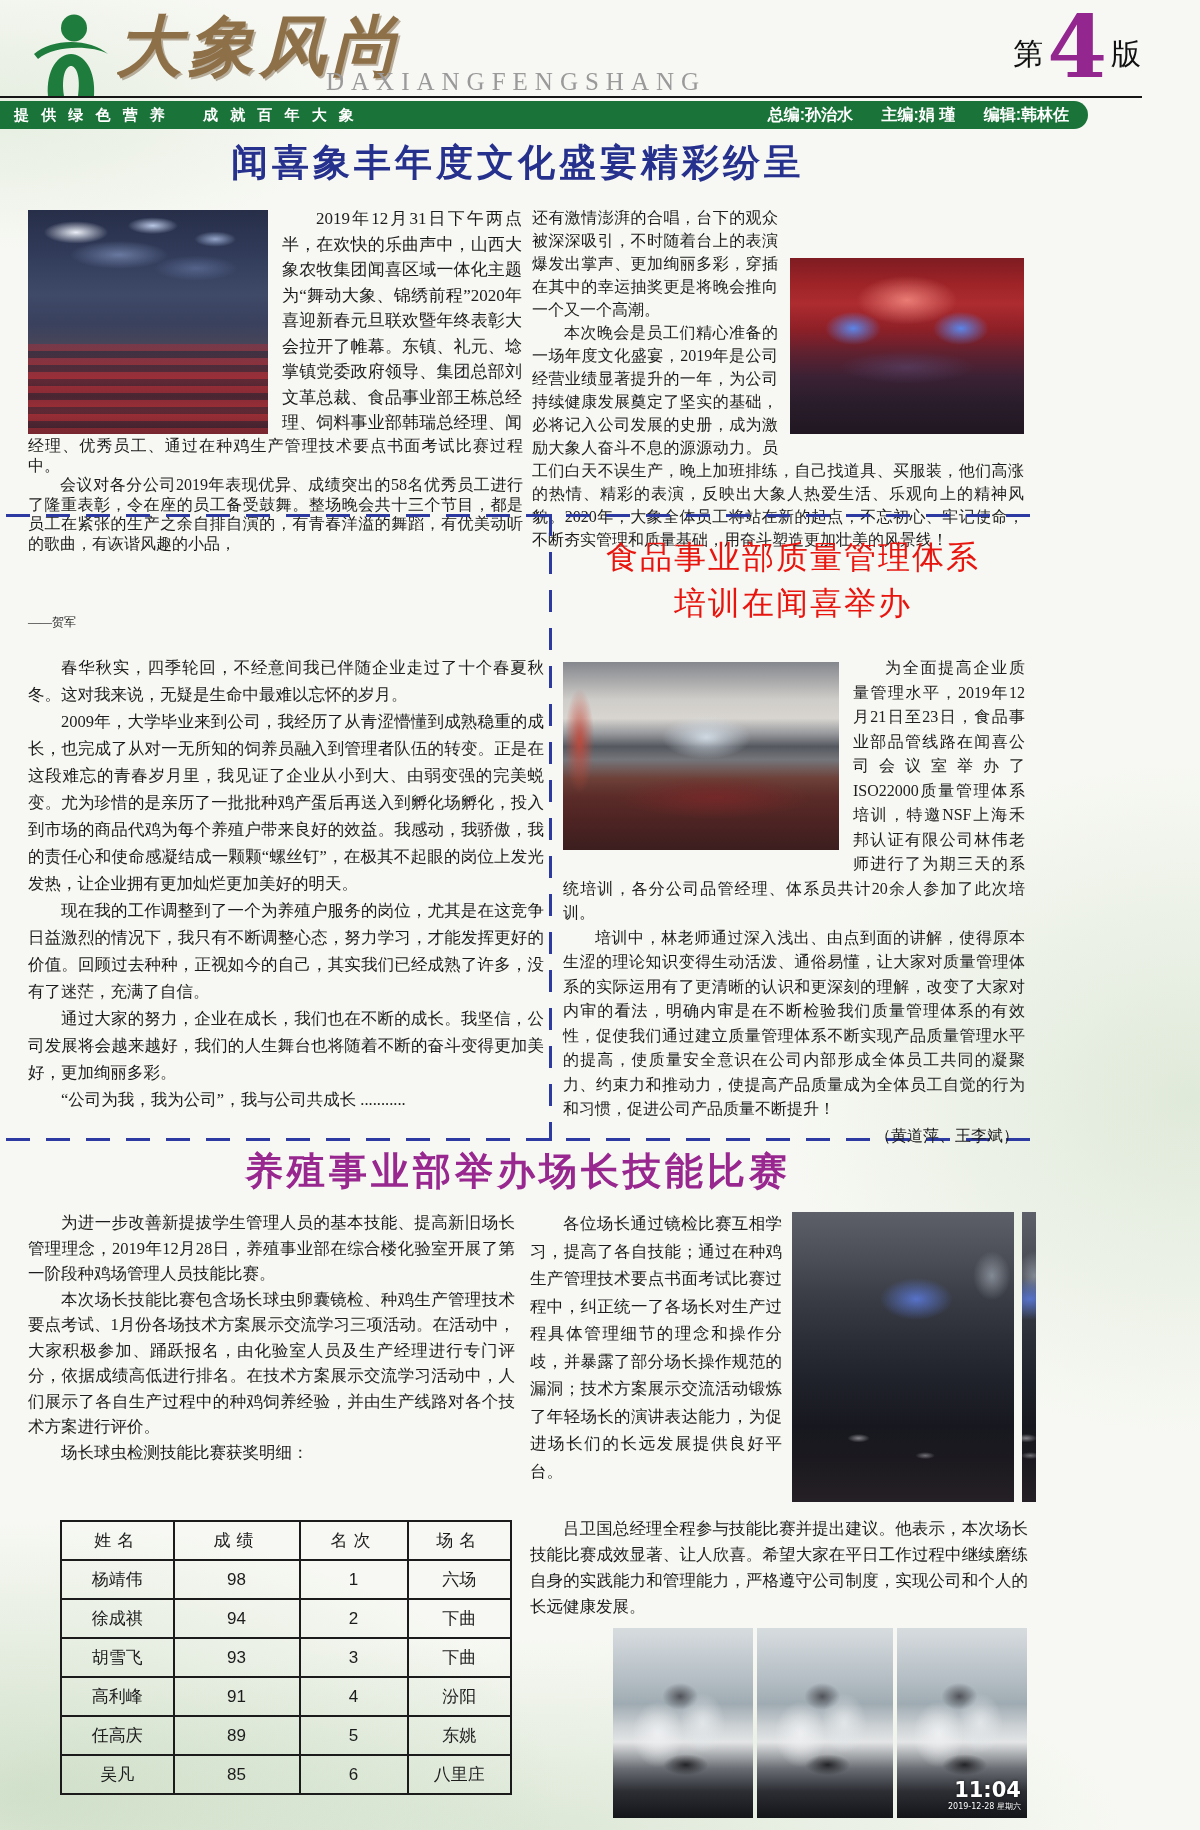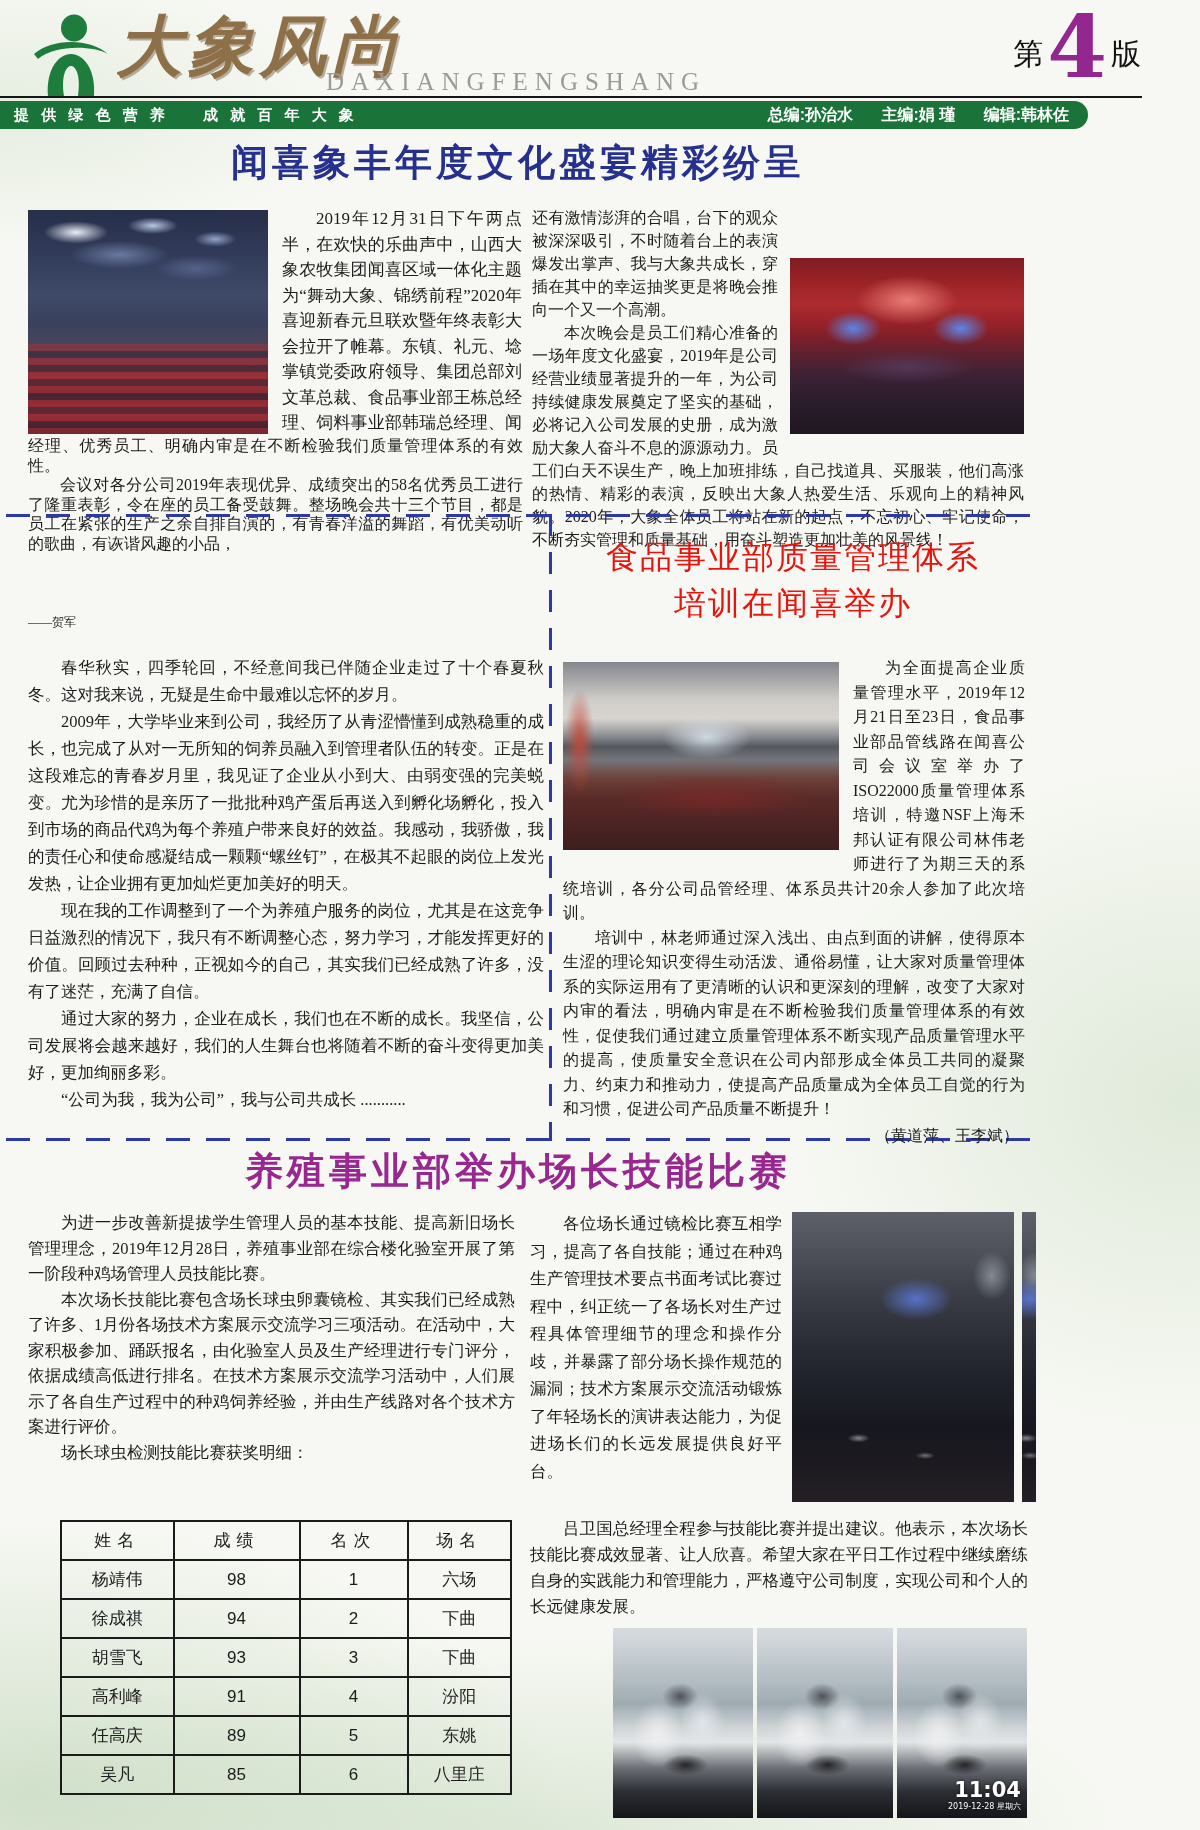--- a/index.html
+++ b/index.html
@@ -157,26 +157,26 @@
       <span>编辑:韩林佐</span>
     </div>
   </div>
 
   <div class="abs a1-title">闻喜象丰年度文化盛宴精彩纷呈</div>
   <div class="photo ph-audience"></div>
   <div class="abs a1-colA just">
     <p class="ind">2019年12月31日下午两点半，在欢快的乐曲声中，山西大象农牧集团闻喜区域一体化主题为“舞动大象、锦绣前程”2020年喜迎新春元旦联欢暨年终表彰大会拉开了帷幕。东镇、礼元、埝掌镇党委政府领导、集团总部刘文革总裁、食品事业部王栋总经理、饲料事业部韩瑞总经理、闻喜一体化石喜桂总、闻喜区域各分公司总</p>
   </div>
   <div class="abs a1-colB just">
-    <p>经理、优秀员工、明确内审是在不断检验我们质量管理体系的有效性。</p>
+    <p>经理、优秀员工、通过在种鸡生产管理技术要点书面考试比赛过程中。</p>
     <p class="ind">会议对各分公司2019年表现优异、成绩突出的58名优秀员工进行了隆重表彰，令在座的员工备受鼓舞。整场晚会共十三个节目，都是员工在紧张的生产之余自排自演的，有青春洋溢的舞蹈，有优美动听的歌曲，有诙谐风趣的小品，</p>
   </div>
   <div class="abs a1-colC just">
     <div class="ph ph-stage a1-photo2"></div>
-    <p>还有激情澎湃的合唱，台下的观众被深深吸引，不时随着台上的表演爆发出掌声、我与大象共成长，穿插在其中的幸运抽奖更是将晚会推向一个又一个高潮。</p>
+    <p>还有激情澎湃的合唱，台下的观众被深深吸引，不时随着台上的表演爆发出掌声、更加绚丽多彩，穿插在其中的幸运抽奖更是将晚会推向一个又一个高潮。</p>
     <p class="ind">本次晚会是员工们精心准备的一场年度文化盛宴，2019年是公司经营业绩显著提升的一年，为公司持续健康发展奠定了坚实的基础，必将记入公司发展的史册，成为激励大象人奋斗不息的源源动力。员工们白天不误生产，晚上加班排练，自己找道具、买服装，他们高涨的热情、精彩的表演，反映出大象人热爱生活、乐观向上的精神风貌。2020年，大象全体员工将站在新的起点，不忘初心、牢记使命，不断夯实管理和质量基础，用奋斗塑造更加壮美的风景线！</p>
   </div>
 
   <div class="abs dash-h div1"></div>
   <div class="abs dash-v divv"></div>
   <div class="abs dash-h div2"></div>
 
   <div class="abs a2-byline">——贺军</div>
   <div class="abs a2-body just">
     <p class="ind">春华秋实，四季轮回，不经意间我已伴随企业走过了十个春夏秋冬。这对我来说，无疑是生命中最难以忘怀的岁月。</p>
@@ -194,21 +194,21 @@
     <div class="ph ph-meeting a3-photo"></div>
     <p class="ind">为全面提高企业质量管理水平，2019年12月21日至23日，食品事业部品管线路在闻喜公司会议室举办了ISO22000质量管理体系培训，特邀NSF上海禾邦认证有限公司林伟老师进行了为期三天的系统培训，各分公司品管经理、体系员共计20余人参加了此次培训。</p>
     <p class="ind">培训中，林老师通过深入浅出、由点到面的讲解，使得原本生涩的理论知识变得生动活泼、通俗易懂，让大家对质量管理体系的实际运用有了更清晰的认识和更深刻的理解，改变了大家对内审的看法，明确内审是在不断检验我们质量管理体系的有效性，促使我们通过建立质量管理体系不断实现产品质量管理水平的提高，使质量安全意识在公司内部形成全体员工共同的凝聚力、约束力和推动力，使提高产品质量成为全体员工自觉的行为和习惯，促进公司产品质量不断提升！</p>
     <p class="a3-sign">（黄道萍、王李斌）</p>
   </div>
 
   <div class="abs a4-title">养殖事业部举办场长技能比赛</div>
 
   <div class="abs a4-colL just">
     <p class="ind">为进一步改善新提拔学生管理人员的基本技能、提高新旧场长管理理念，2019年12月28日，养殖事业部在综合楼化验室开展了第一阶段种鸡场管理人员技能比赛。</p>
-    <p class="ind">本次场长技能比赛包含场长球虫卵囊镜检、其实我们已经成熟了许多、1月份各场技术方案展示交流学习三项活动。在活动中，大家积极参加、踊跃报名，由化验室人员及生产经理进行专门评分，依据成绩高低进行排名。在技术方案展示交流学习活动中，人们展示了各自生产过程中的种鸡饲养经验，并由生产线路对各个技术方案进行评价。</p>
+    <p class="ind">本次场长技能比赛包含场长球虫卵囊镜检、种鸡生产管理技术要点考试、1月份各场技术方案展示交流学习三项活动。在活动中，大家积极参加、踊跃报名，由化验室人员及生产经理进行专门评分，依据成绩高低进行排名。在技术方案展示交流学习活动中，人们展示了各自生产过程中的种鸡饲养经验，并由生产线路对各个技术方案进行评价。</p>
     <p class="ind">场长球虫检测技能比赛获奖明细：</p>
   </div>
 
   <div class="abs score-table">
     <table>
       <tbody>
           <tr>
         <th class="c0">姓名</th>
         <th class="c1">成绩</th>
         <th class="c2">名次</th>

